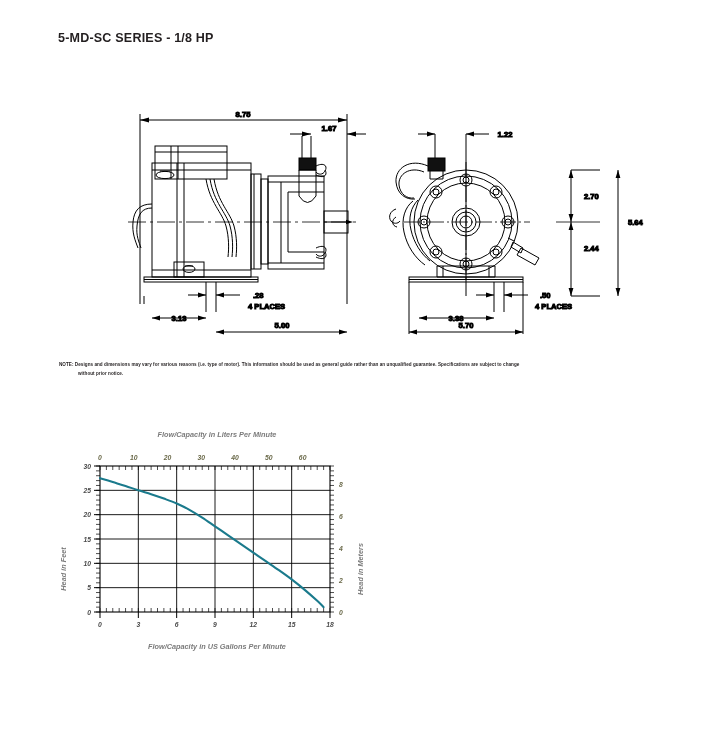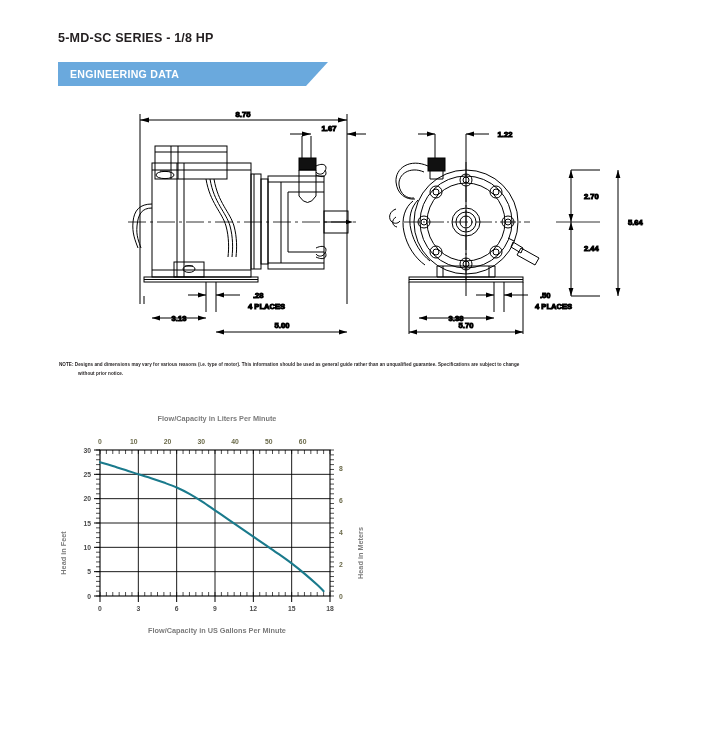--- a/index.html
+++ b/index.html
@@ -39,37 +39,34 @@
   
   .note{
     position:absolute;left:59px;top:361px;width:620px;
     font-size:4.6px;line-height:1.95;color:#231f20;
     font-weight:bold;letter-spacing:.05px;
   }
   .note .note-body{display:block;}
   .note .note-cont{display:block;margin-left:19px;}
 
   
-  .chart-wrap{position:absolute;left:0;top:408px;width:581px;height:240px;}
+  .chart-wrap{position:absolute;left:0;top:424px;width:581px;height:240px;font-style:italic;}
   .chart-wrap svg{display:block;}
   .axis-title{font-size:7.3px;fill:#7b7b7b;font-weight:bold;font-family:"Liberation Sans",sans-serif;}
   .tick-lbl{font-size:6.8px;fill:#4b4b4b;font-weight:bold;font-family:"Liberation Sans",sans-serif;}
   .tick-lbl-alt{font-size:6.8px;fill:#6b6a4a;font-weight:bold;font-family:"Liberation Sans",sans-serif;}
   .dimtext{font-size:7.6px;font-weight:bold;fill:#000;font-family:"Liberation Sans",sans-serif;}
 </style>
 </head>
 <body>
 
 <div class="page">
 
   <div class="doc-title">5-MD-SC SERIES - 1/8 HP</div>
 
-  <div class="banner" id="banner-engineering">
-    <span class="banner-label">ENGINEERING DATA</span>
-  </div>
 
   <div class="drawing">
   <svg width="726" height="255" viewBox="0 0 726 255" xmlns="http://www.w3.org/2000/svg">
     <g fill="none" stroke="#000" stroke-width="1" stroke-linejoin="miter" stroke-linecap="butt">
 
       <g>
 
         <line x1="140" y1="18" x2="140" y2="208"></line>
         <line x1="347" y1="18" x2="347" y2="150"></line>
         <line x1="311" y1="40" x2="311" y2="62"></line>

